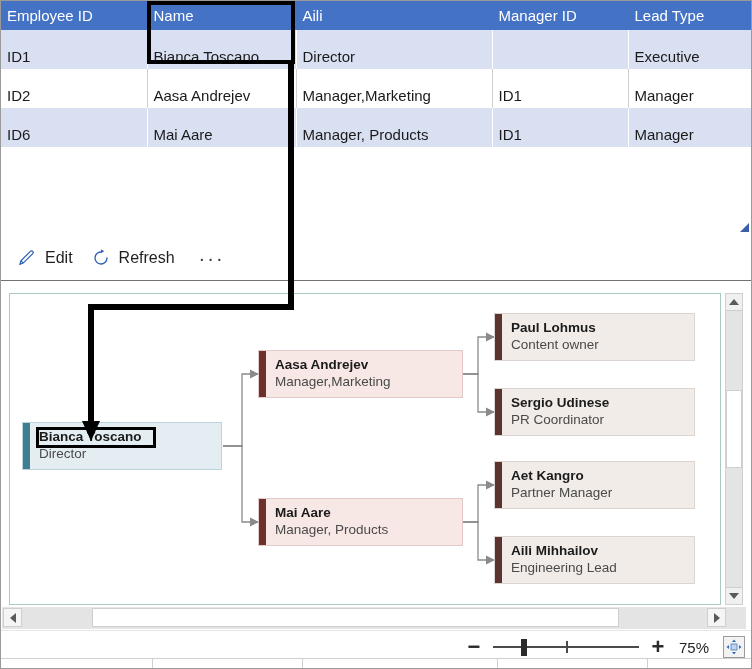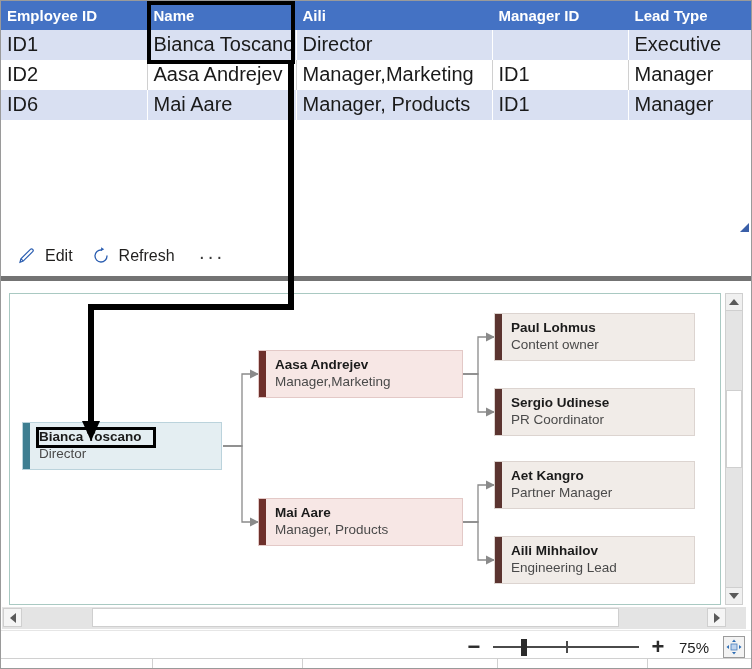--- a/index.html
+++ b/index.html
@@ -18,31 +18,31 @@
     overflow: hidden;
   }
 
   
   .grid { position: absolute; left: 0; top: 0; width: 752px; }
   table.data { border-collapse: collapse; width: 752px; table-layout: fixed; }
   table.data th {
     background: #4472C4;
     color: #ffffff;
     font-size: 15px;
-    font-weight: bold;
+    font-weight: normal;
     text-align: left;
     padding: 4px 0 5px 6px;
     height: 29px;
     border-right: 1px solid #4472C4;
     white-space: nowrap;
   }
   table.data td {
-    font-size: 20px;
+    font-size: 15px;
     color: #1a1a1a;
-    padding: 3px 0 4px 6px;
+    padding: 18px 0 4px 6px;
     height: 29px;
     white-space: nowrap;
     border-right: 1px solid #c9d2e6;
   }
   table.data tr.alt td { background: #D9E0F2; border-right: 1px solid #ffffff; }
   table.data tr.norm td { background: #ffffff; border-right: 1px solid #D0D0D0; }
   table.data tr.norm td, table.data tr.alt td { border-bottom: 0; }
   .col-empid  { width: 146px; }
   .col-name   { width: 149px; }
   .col-title  { width: 196px; }
@@ -66,21 +66,21 @@
     background: #3a5fa8;
     clip-path: polygon(100% 0, 100% 100%, 0 100%);
     z-index: 7;
   }
 
   
   .toolbar {
     position: absolute; left: 0; top: 234px;
     width: 752px; height: 46px;
     background: #ffffff;
-    border-bottom: 5px solid #737373;
+    border-bottom: 1px solid #737373;
     display: flex; align-items: center;
     padding-left: 16px;
     gap: 18px;
   }
   .tb-item { display: flex; align-items: center; gap: 8px; cursor: pointer; }
   .tb-label { font-size: 16px; color: #201F1E; }
   .tb-icon { width: 20px; height: 20px; display: block; }
   .tb-more { font-size: 20px; color: #3a3a3a; letter-spacing: 2px; cursor: pointer;
              padding: 0 6px; line-height: 10px; }
 

